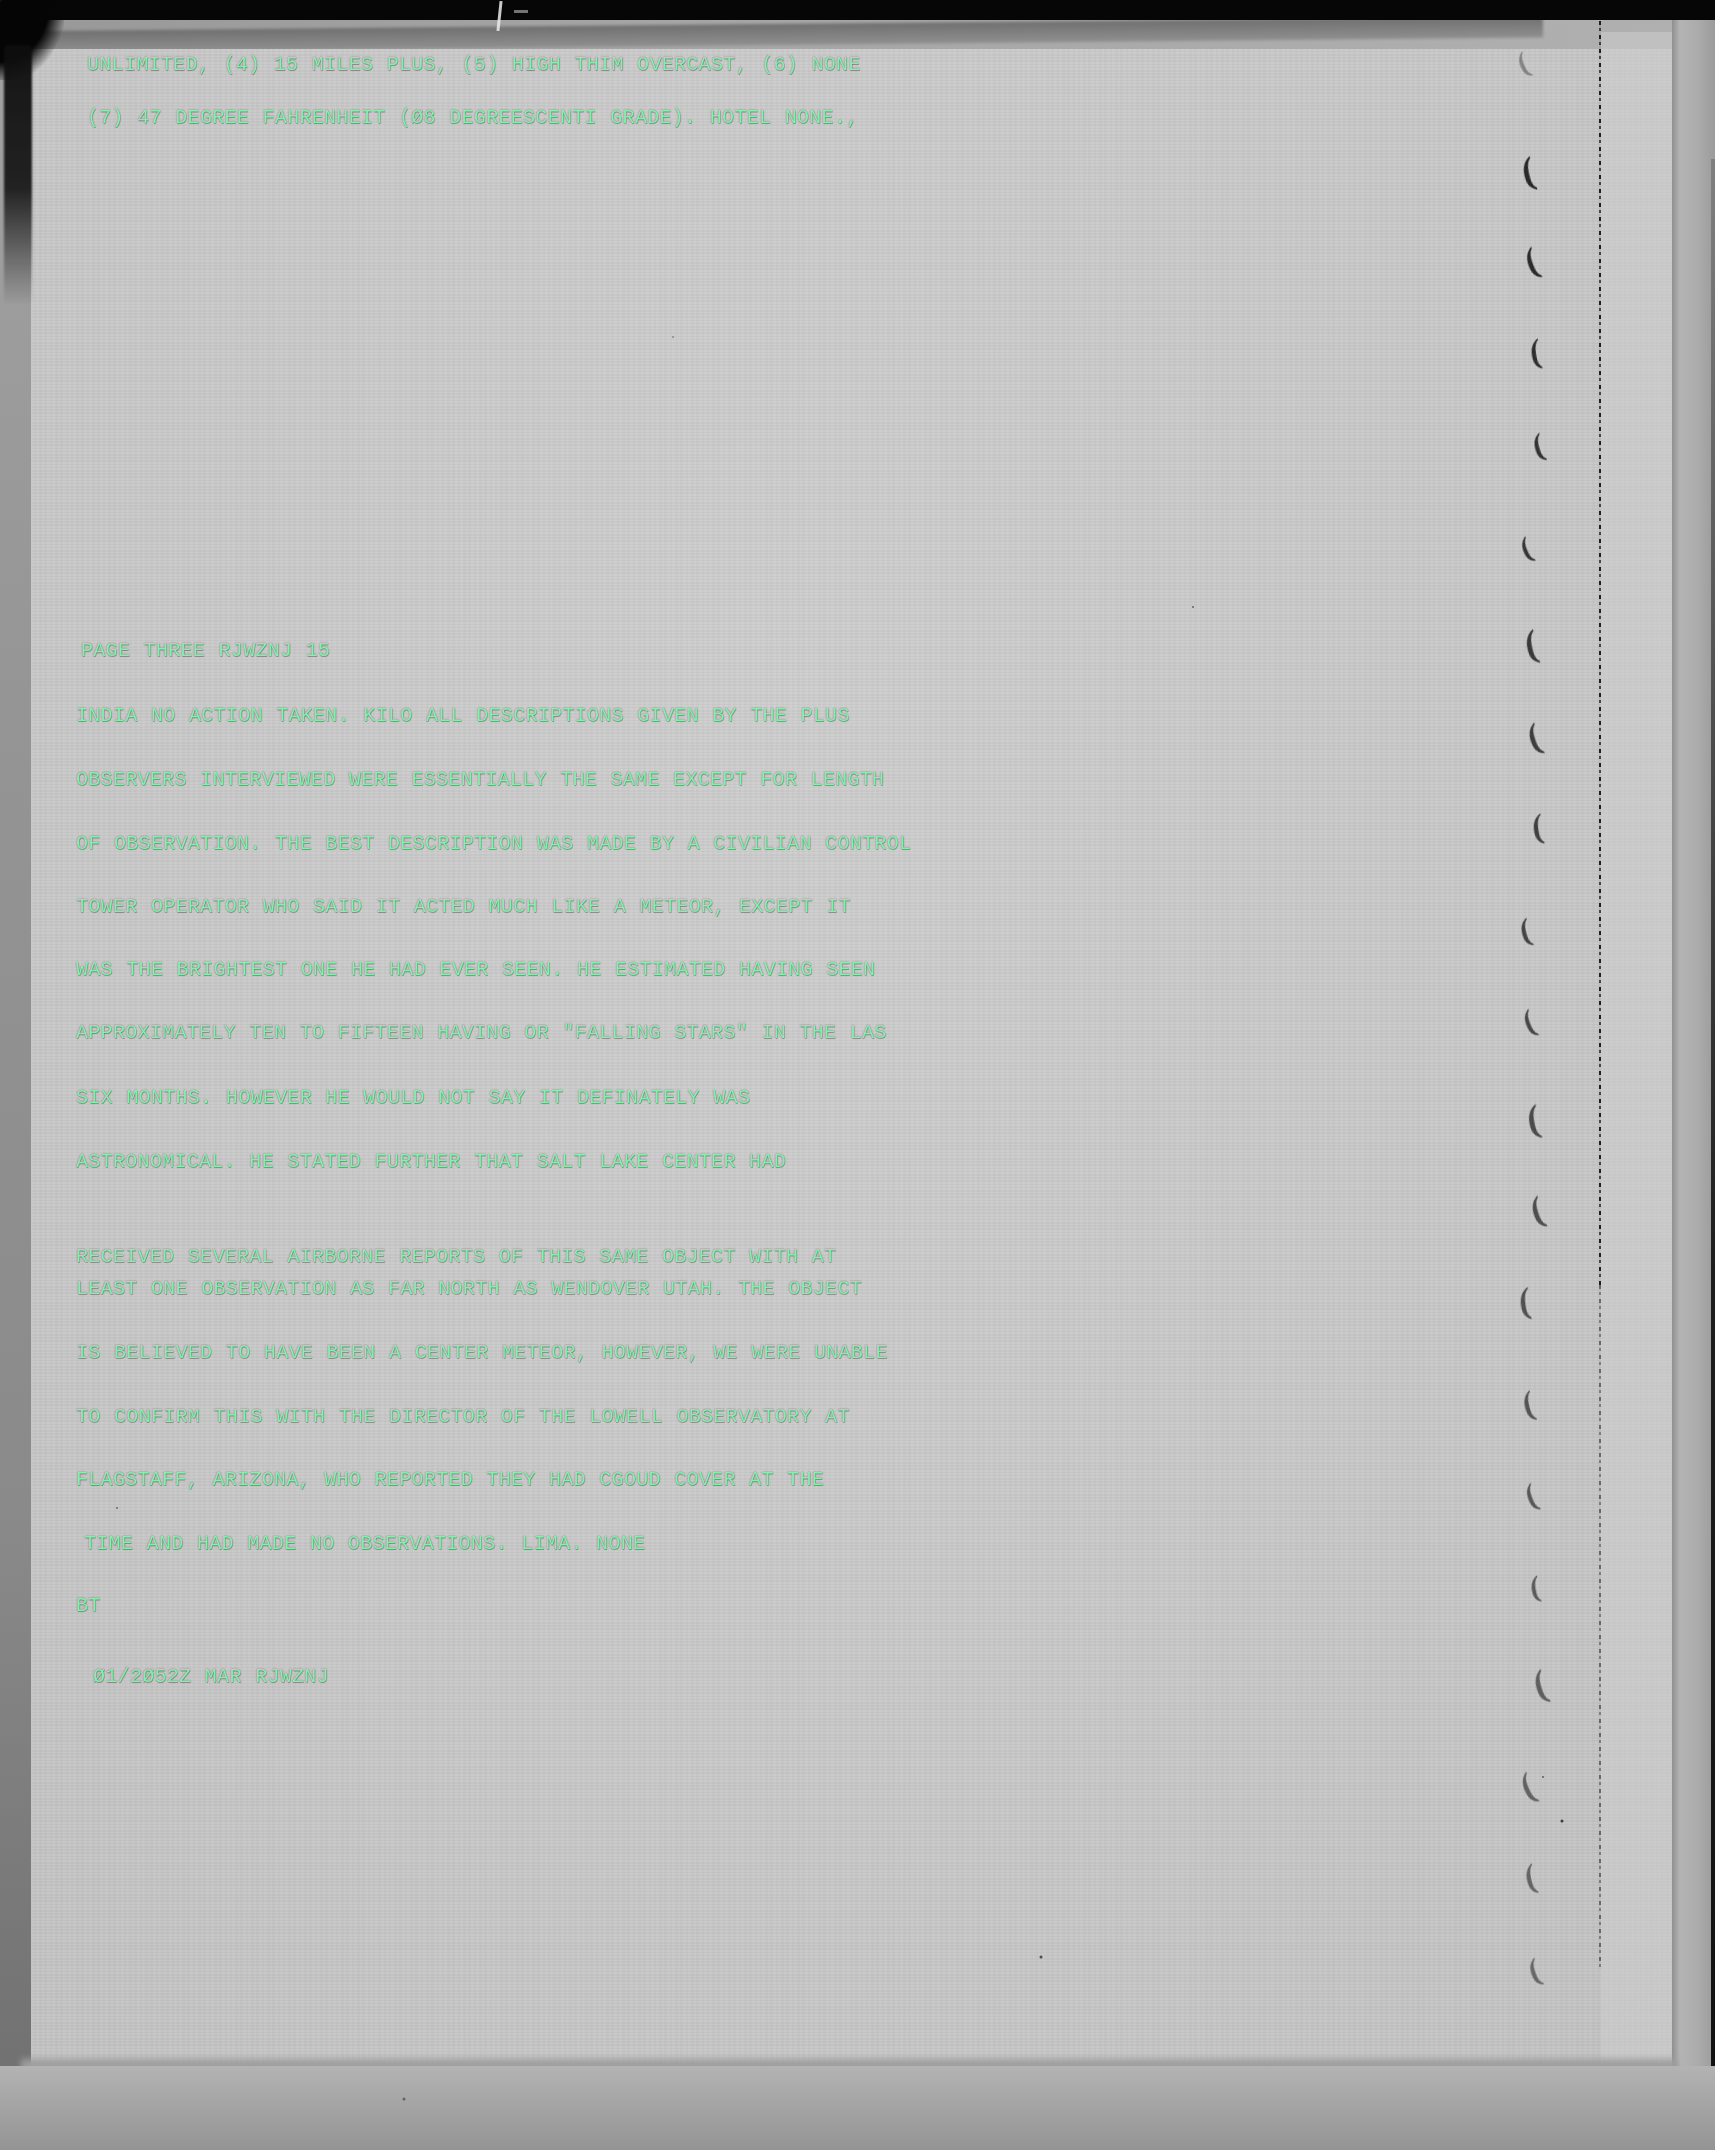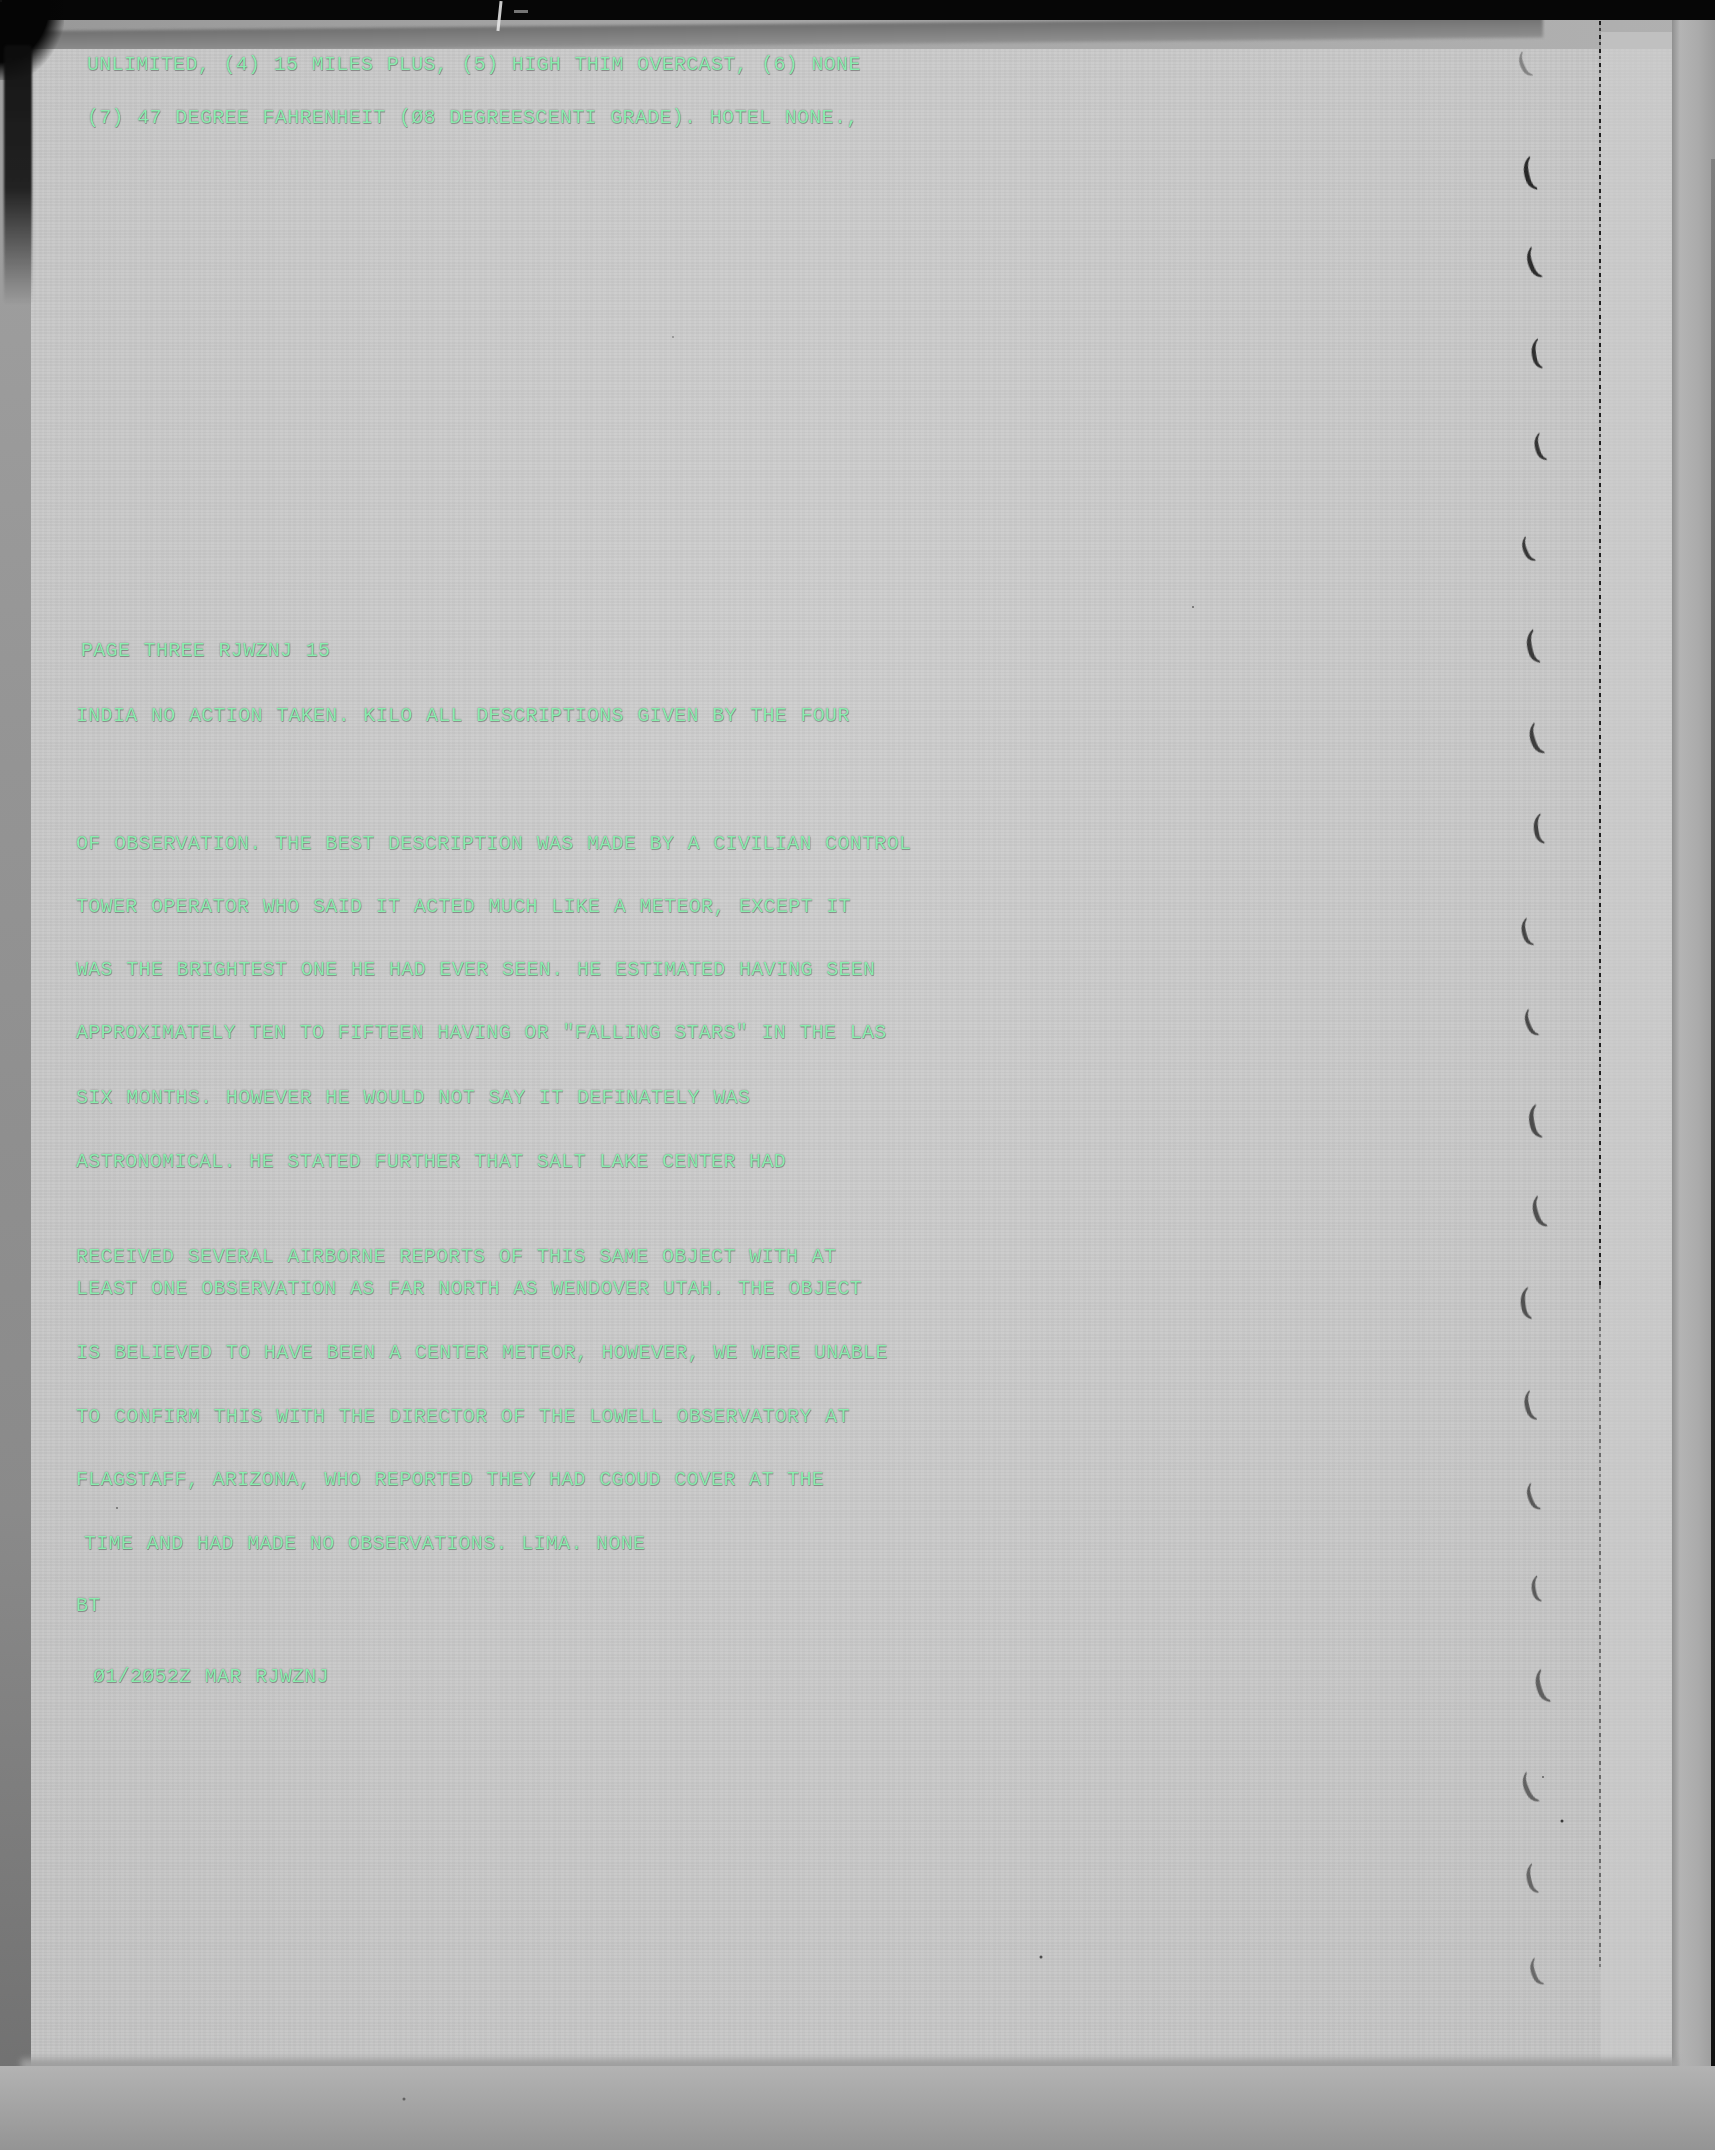--- a/index.html
+++ b/index.html
@@ -139,21 +139,22 @@
   <div class="left-dark-strip"></div>
   <div class="binder-stitch-line stitch-top"></div>
   <div class="binder-stitch-line stitch-bottom"></div>
   <div class="scratch-top"></div>
   <div class="scratch-top2"></div>
   <div class="dust-specks"></div>
 
   <div class="typed-line" style="top:49px;  left:87px">UNLIMITED, (4) 15 MILES PLUS, (5) HIGH THIM OVERCAST, (6) NONE</div>
   <div class="typed-line" style="top:102px; left:87px">(7) 47 DEGREE FAHRENHEIT (Ø8 DEGREESCENTI GRADE). HOTEL NONE.,</div>
   <div class="typed-line" style="top:635px;left:81px">PAGE THREE RJWZNJ 15</div>
-  <div class="typed-line" style="top:700px;left:76px">INDIA NO ACTION TAKEN. KILO ALL DESCRIPTIONS GIVEN BY THE FOUR</div>
+  <div class="typed-line" style="top:700px;left:76px">INDIA NO ACTION TAKEN. KILO ALL DESCRIPTIONS GIVEN BY THE PLUS</div>
+  <div class="typed-line" style="top:764px;left:76px">OBSERVERS INTERVIEWED WERE ESSENTIALLY THE SAME EXCEPT FOR LENGTH</div>
   <div class="typed-line" style="top:828px;left:76px">OF OBSERVATION. THE BEST DESCRIPTION WAS MADE BY A CIVILIAN CONTROL</div>
   <div class="typed-line" style="top:891px;left:76px">TOWER OPERATOR WHO SAID IT ACTED MUCH LIKE A METEOR, EXCEPT IT</div>
   <div class="typed-line" style="top:954px;left:76px">WAS THE BRIGHTEST ONE HE HAD EVER SEEN. HE ESTIMATED HAVING SEEN</div>
   <div class="typed-line" style="top:1017px;left:76px">APPROXIMATELY TEN TO FIFTEEN HAVING OR "FALLING STARS" IN THE LAS</div>
   <div class="typed-line" style="top:1082px;left:76px">SIX MONTHS. HOWEVER HE WOULD NOT SAY IT DEFINATELY WAS</div>
   <div class="typed-line" style="top:1146px;left:76px">ASTRONOMICAL. HE STATED FURTHER THAT SALT LAKE CENTER HAD</div>
   <div class="typed-line" style="top:1241px;left:76px">RECEIVED SEVERAL AIRBORNE REPORTS OF THIS SAME OBJECT WITH AT</div>
   <div class="typed-line" style="top:1273px;left:76px">LEAST ONE OBSERVATION AS FAR NORTH AS WENDOVER UTAH. THE OBJECT</div>
   <div class="typed-line" style="top:1337px;left:76px">IS BELIEVED TO HAVE BEEN A CENTER METEOR, HOWEVER, WE WERE UNABLE</div>
   <div class="typed-line" style="top:1401px;left:76px">TO CONFIRM THIS WITH THE DIRECTOR OF THE LOWELL OBSERVATORY AT</div>

